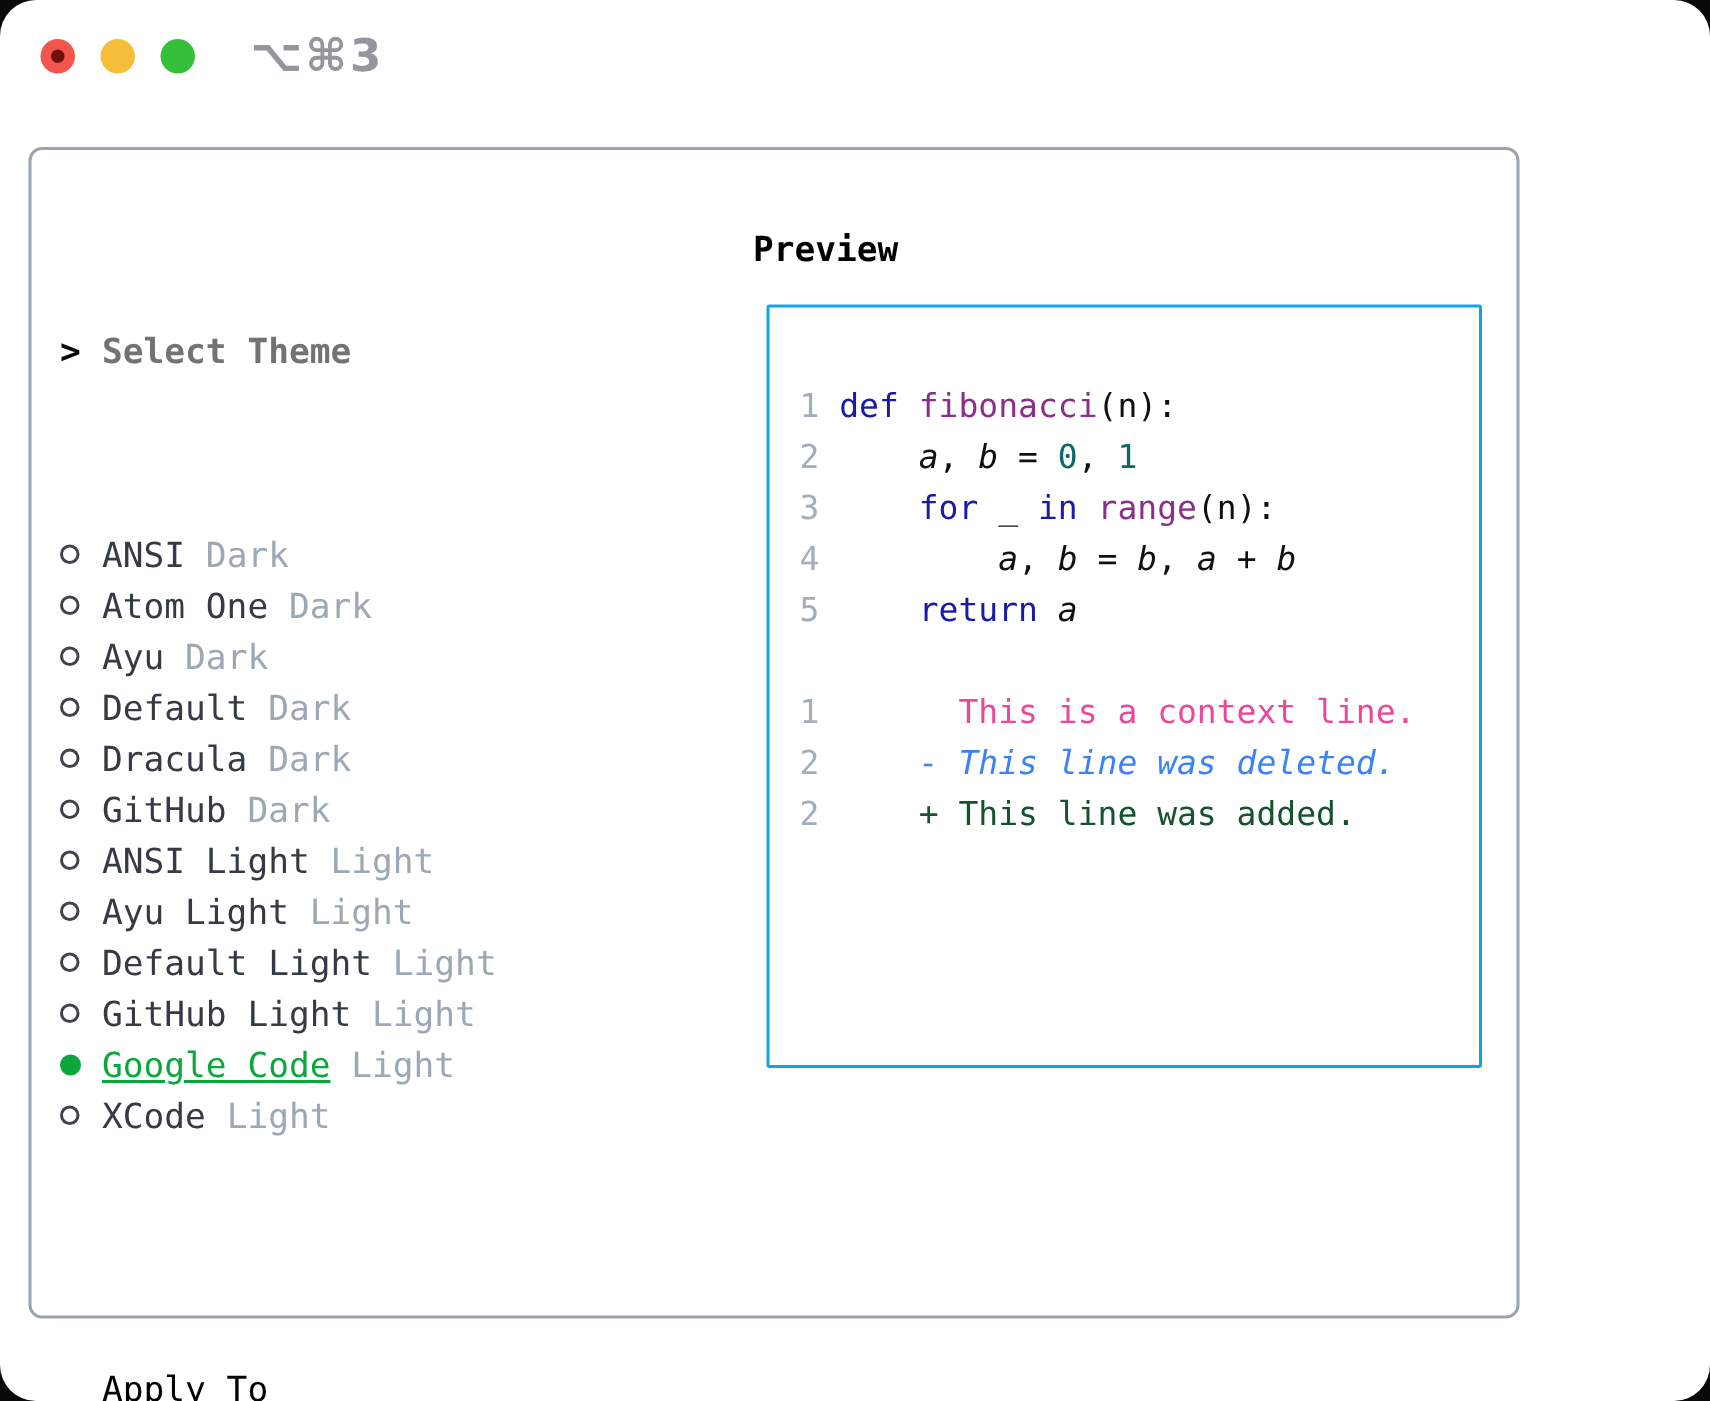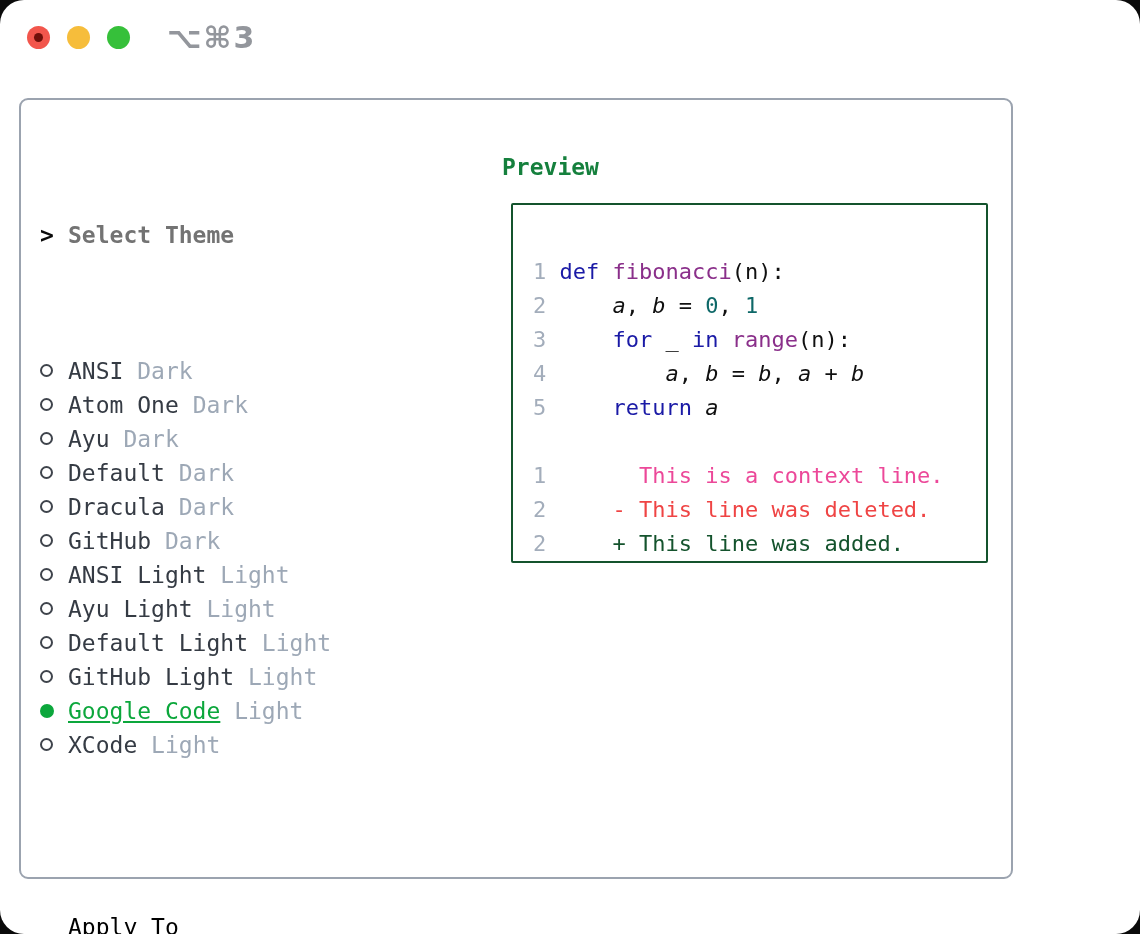--- a/index.html
+++ b/index.html
@@ -40,38 +40,38 @@
   }
   .circle.sel{background:#0ca73c;border-color:#0ca73c;width:14px;height:14px;}
   .hdr{font-weight:bold;color:#737373;}
   .tname{color:#353b44;}
   .sel-text{color:#0ca73c;text-decoration:underline;}
   .variant{color:#9da8b6;margin-top:21px;}
   .apply-hdr{margin-top:46px;color:#000;}
   
   .preview-hdr{
     position:absolute;left:481px;top:50px;font-size:23px;line-height:34px;
-    font-weight:bold;color:#15803d;
+    font-weight:bold;color:#000000;
   }
   .preview-box{
-    position:absolute;left:490px;top:103px;width:477px;height:360px;
-    border:2px solid #14532d;border-radius:2px;box-sizing:border-box;background:#fff;
+    position:absolute;left:490px;top:103px;width:477px;height:509px;
+    border:2px solid #0ea5e9;border-radius:2px;box-sizing:border-box;background:#fff;
   }
   .code{
     position:absolute;left:20px;top:50px;font-size:22px;line-height:34px;white-space:pre;
   }
   .code-line{height:34px;}
   .ln{color:#a3adbb;}
   .kw{color:#1a1aa6;}
   .fn{color:#8a2f8a;}
   .nm{color:#0e6868;}
   .pl{color:#101010;}
   .vr{color:#101010;font-style:italic;}
   .ctx{color:#ec4899;}
-  .del{color:#ef4444;}
+  .del{color:#3b82f6;font-style:italic;}
   .add{color:#14532d;}
 </style>
 </head>
 <body>
 
 <div class="window">
 
   <div>
     <span class="tl tl-red">
         <span class="inner-dot"></span>

